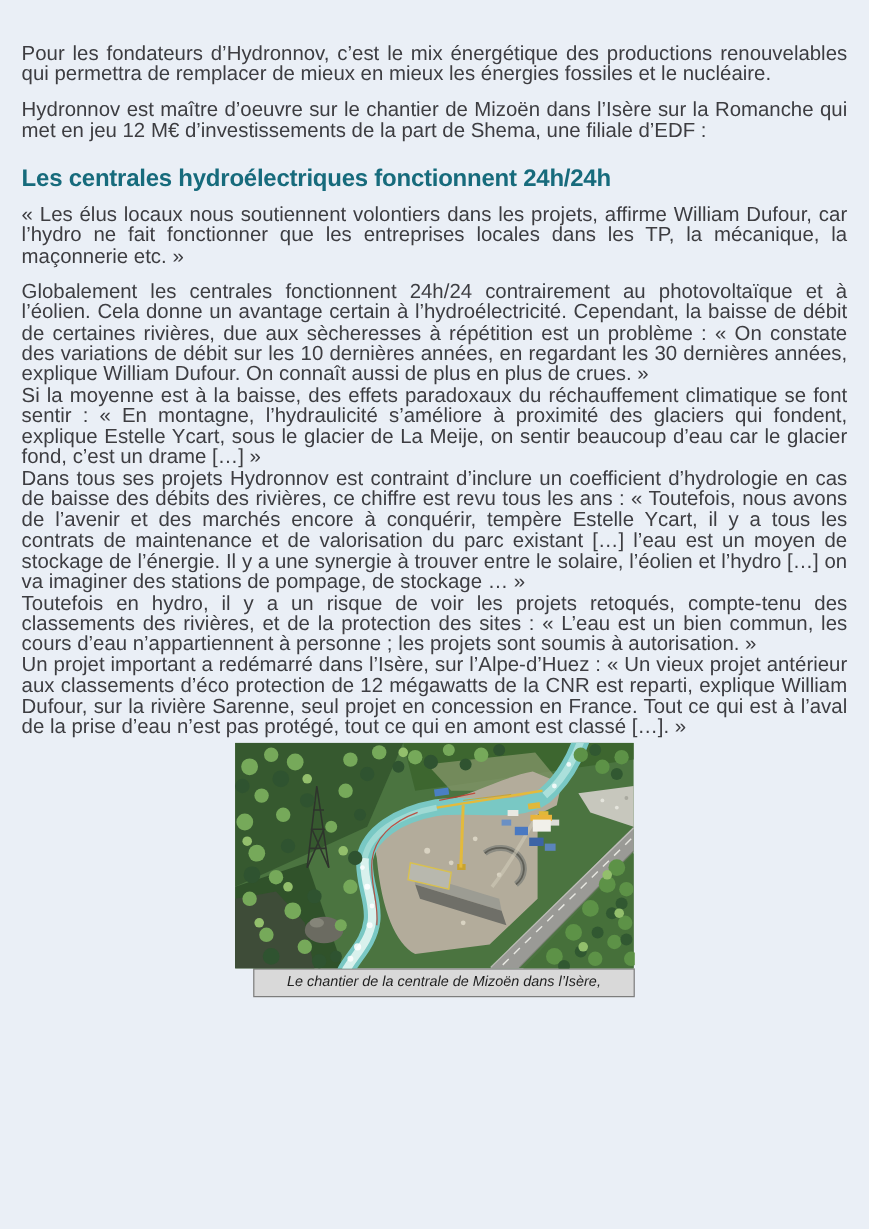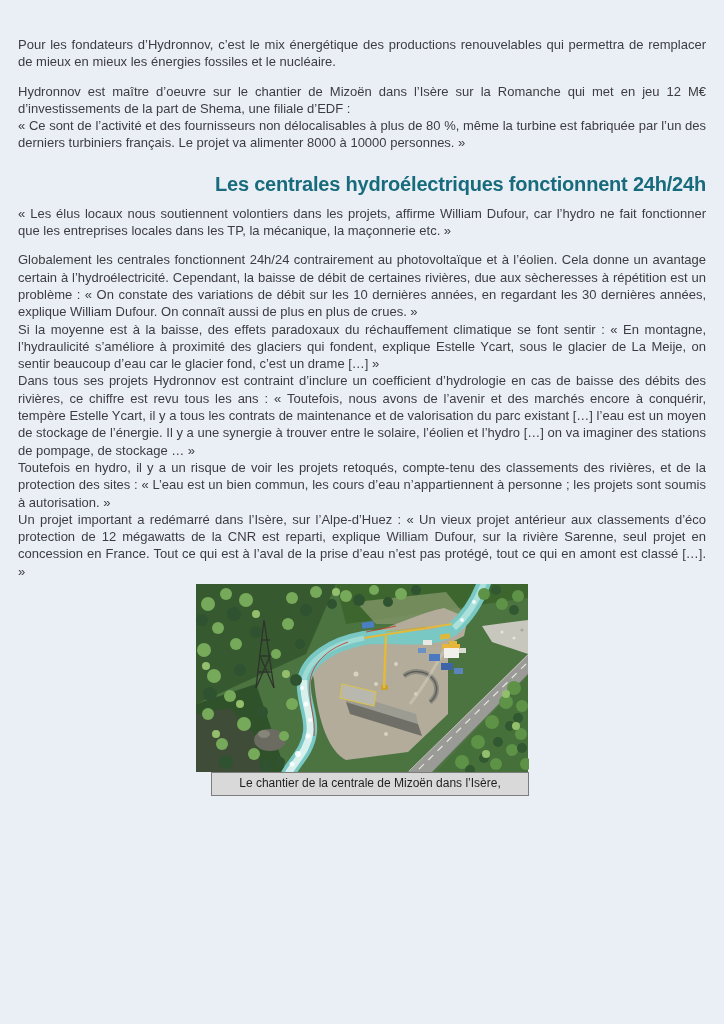--- a/index.html
+++ b/index.html
@@ -3,47 +3,46 @@
 <meta charset="utf-8">
 <style>
   html, body { margin:0; padding:0; }
   body {
     width:724px; height:1024px; overflow:hidden;
     background: var(--background-color, #eaeff6);
     font-family:"Liberation Sans","DejaVu Sans",sans-serif;
   }
   .content { padding:36px 18px 0 18px; }
   .para {
-    margin:0; font-size:13px; line-height:17.3px;
+    margin:0; font-size:17px; line-height:17.3px;
     text-align:justify; color:var(--text-color, #3d3d41);
   }
   .gap-after { margin-bottom:12px; }
   .section-heading {
     margin:21px 0 9px 0; font-size:20px; font-weight:bold;
-    color:var(--heading-color, #176b7c); letter-spacing:-0.2px;text-align:right;
+    color:var(--heading-color, #176b7c); letter-spacing:-0.2px;
   }
   figure { margin:4px auto 0 auto; width:334px; }
   .photo { width:334px; height:188px; }
   .photo svg { display:block; width:334px; height:188px; }
   figcaption {
     background:var(--caption-bg, #d9d9d9);
     border:1px solid var(--caption-border, #7d7d7d);
-    text-align:center; font-size:12px; line-height:15px;
+    text-align:center; font-style:italic; font-size:12px; line-height:15px;
     padding:3px 4px 4px 4px; color:#1f1f1f;margin-left:16px;
   }
   figcaption span { display:block; }
 </style>
 </head>
 <body>
 
 <div class="content">
 
   <p class="para gap-after">Pour les fondateurs d’Hydronnov, c’est le mix énergétique des productions renouvelables qui permettra de remplacer de mieux en mieux les énergies fossiles et le nucléaire.</p>
   <p class="para">Hydronnov est maître d’oeuvre sur le chantier de Mizoën dans l’Isère sur la Romanche qui met en jeu 12 M€ d’investissements de la part de Shema, une filiale d’EDF :</p>
-  <p class="para">« Ce sont de l’activité et des fournisseurs non délocalisables à plus de 80 %, même la turbine est fabriquée par l’un des derniers turbiniers français. Le projet va alimenter 8000 à 10000 personnes. »</p>
 
   <h2 class="section-heading">Les centrales hydroélectriques fonctionnent 24h/24h</h2>
   <p class="para gap-after">« Les élus locaux nous soutiennent volontiers dans les projets, affirme William Dufour, car l’hydro ne fait fonctionner que les entreprises locales dans les TP, la mécanique, la maçonnerie etc. »</p>
   <p class="para">Globalement les centrales fonctionnent 24h/24 contrairement au photovoltaïque et à l’éolien. Cela donne un avantage certain à l’hydroélectricité. Cependant, la baisse de débit de certaines rivières, due aux sècheresses à répétition est un problème : « On constate des variations de débit sur les 10 dernières années, en regardant les 30 dernières années, explique William Dufour. On connaît aussi de plus en plus de crues. »</p>
   <p class="para">Si la moyenne est à la baisse, des effets paradoxaux du réchauffement climatique se font sentir : « En montagne, l’hydraulicité s’améliore à proximité des glaciers qui fondent, explique Estelle Ycart, sous le glacier de La Meije, on sentir beaucoup d’eau car le glacier fond, c’est un drame […] »</p>
 
   <p class="para">Dans tous ses projets Hydronnov est contraint d’inclure un coefficient d’hydrologie en cas de baisse des débits des rivières, ce chiffre est revu tous les ans : « Toutefois, nous avons de l’avenir et des marchés encore à conquérir, tempère Estelle Ycart, il y a tous les contrats de maintenance et de valorisation du parc existant […] l’eau est un moyen de stockage de l’énergie. Il y a une synergie à trouver entre le solaire, l’éolien et l’hydro […] on va imaginer des stations de pompage, de stockage … »</p>
   <p class="para">Toutefois en hydro, il y a un risque de voir les projets retoqués, compte-tenu des classements des rivières, et de la protection des sites : « L’eau est un bien commun, les cours d’eau n’appartiennent à personne ; les projets sont soumis à autorisation. »</p>
 
   <p class="para">Un projet important a redémarré dans l’Isère, sur l’Alpe-d’Huez : « Un vieux projet antérieur aux classements d’éco protection de 12 mégawatts de la CNR est reparti, explique William Dufour, sur la rivière Sarenne, seul projet en concession en France. Tout ce qui est à l’aval de la prise d’eau n’est pas protégé, tout ce qui en amont est classé […]. »</p>

